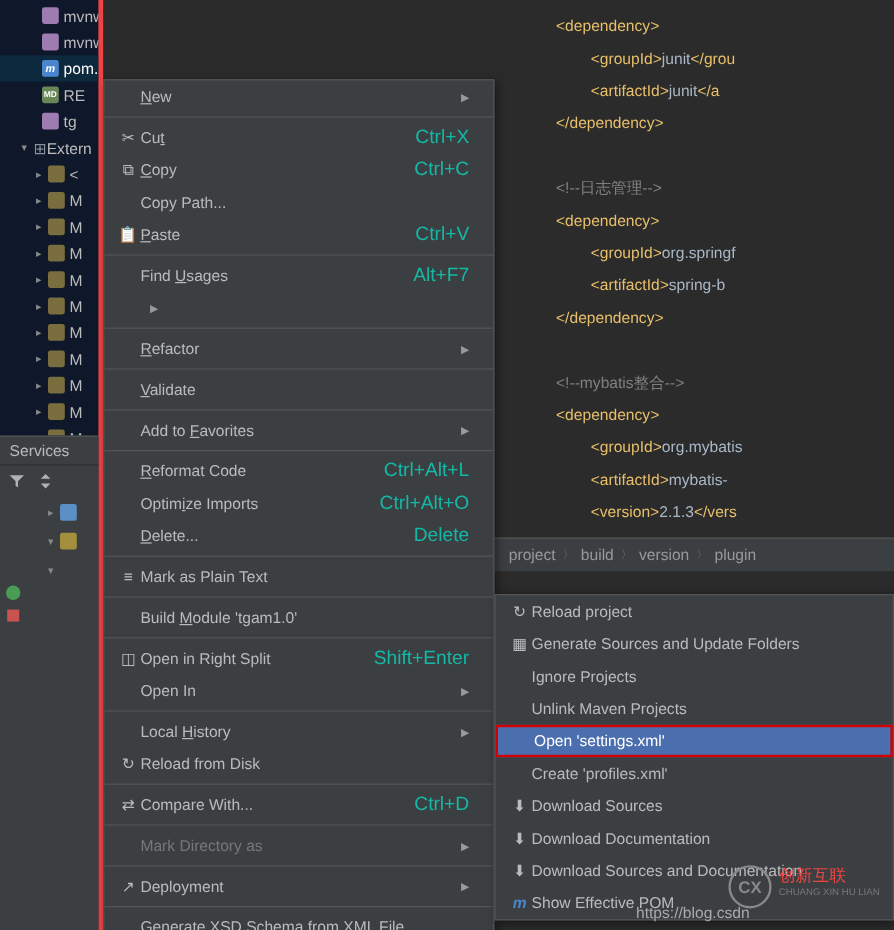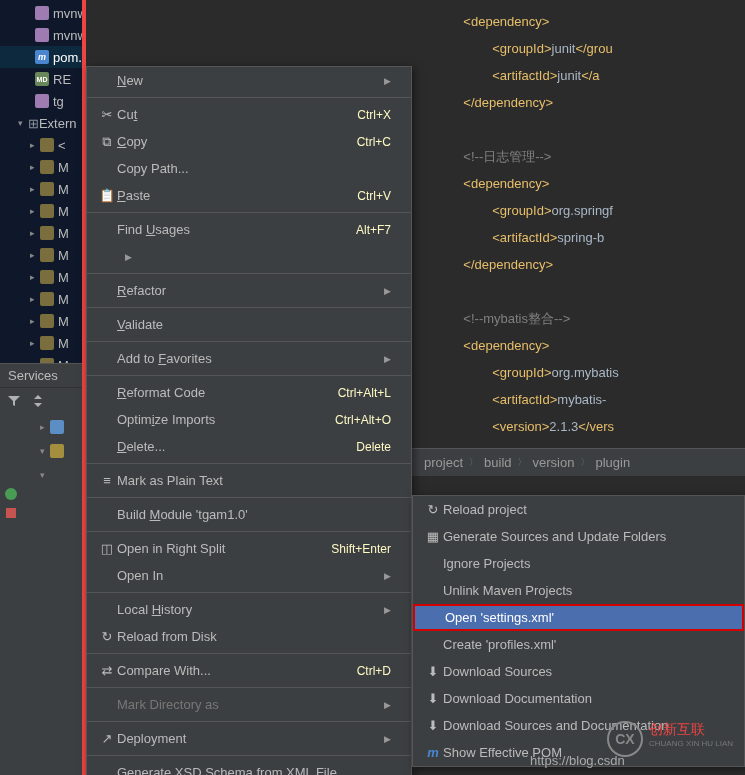--- a/index.html
+++ b/index.html
@@ -22,21 +22,21 @@
 .services-toolbar { height: 28px; background: #3c3f41; border-top: 1px solid #323232; display: flex; align-items: center; gap: 8px; padding-left: 6px; }
 .svc-icon { width: 16px; height: 16px; color: #afb1b3; }
 .sub-tree { background: #3c3f41; }
 .sub-item { display: flex; align-items: center; height: 24px; padding-left: 40px; }
 .context-menu { position: absolute; top: 66px; left: 86px; width: 326px; background: #3c3f41; border: 1px solid #555; box-shadow: 2px 2px 8px rgba(0,0,0,0.5); z-index: 10; }
 .menu-item { display: flex; align-items: center; height: 27px; padding: 0 20px 0 10px; color: #bbb; cursor: pointer; }
 .menu-item.highlighted { background: #4b6eaf; color: #fff; }
 .menu-item.disabled { color: #777; }
 .menu-icon-slot { width: 20px; display: flex; align-items: center; justify-content: center; flex-shrink: 0; }
 .menu-label { flex: 1; }
-.menu-shortcut { color: #fef9c3; font-size: 12px; }
+.menu-shortcut { color: #14b8a6; font-size: 16px; }
 .menu-arrow { font-size: 9px; color: #999; margin-left: 8px; }
 .menu-sep { height: 1px; background: #555; margin: 3px 0; }
 .underline { text-decoration: underline; }
 .sub-menu { position: absolute; top: 495px; left: 412px; width: 333px; background: #3c3f41; border: 1px solid #555; box-shadow: 2px 2px 8px rgba(0,0,0,0.5); z-index: 11; }
 .highlighted-box { border: 2px solid #d20000; }
 .editor-area { position: absolute; left: 412px; top: 0; right: 0; height: 448px; background: #2b2b2b; }
 .code { padding-left: 8px; padding-top: 8px; font-family: "Consolas", "JetBrains Mono", monospace; font-size: 14px; line-height: 27px; white-space: pre; overflow: hidden; }
 .tag { color: #e8bf6a; }
 .txt { color: #a9b7c6; }
 .cmt { color: #808080; }

